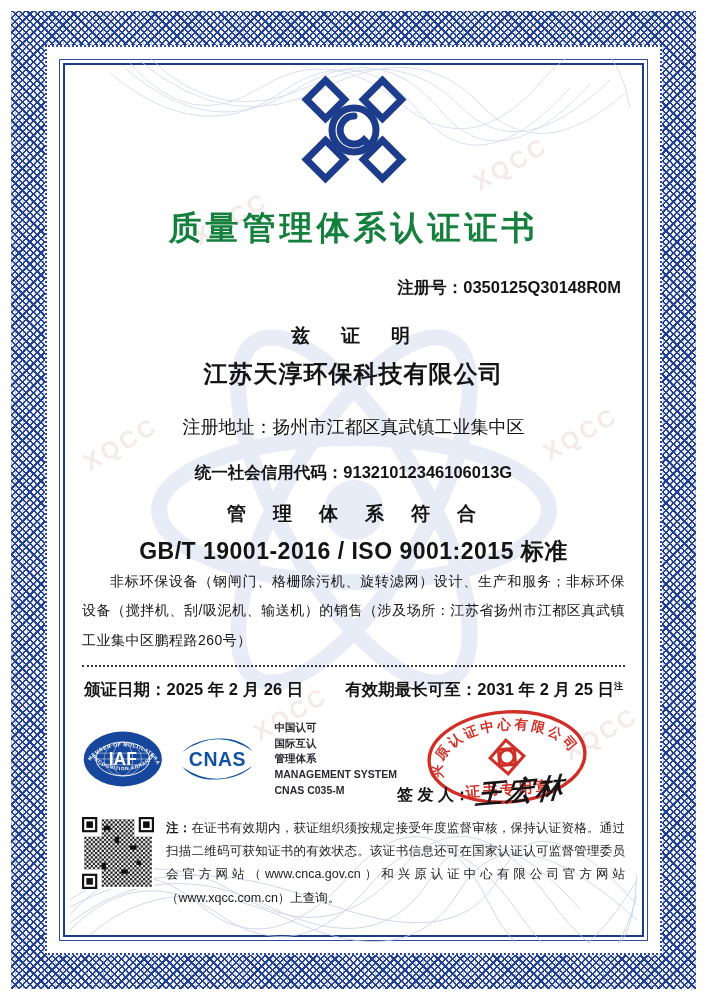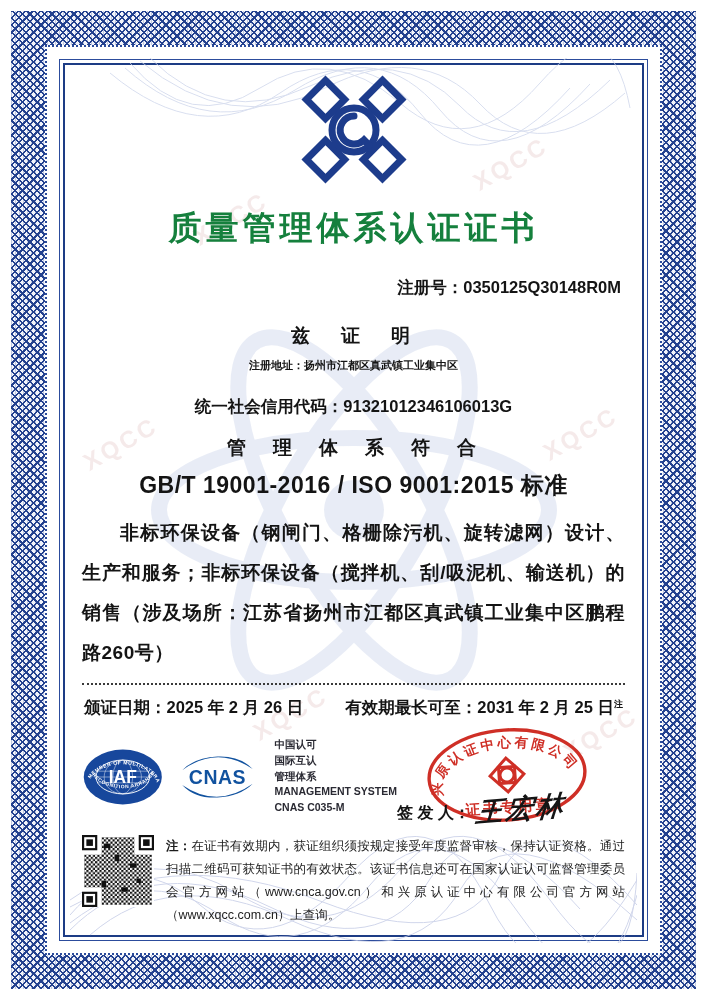--- a/index.html
+++ b/index.html
@@ -35,27 +35,27 @@
   
   .content {
     position:absolute; inset:66px; padding:0 16px; text-align:center;
     color:#141414; overflow:hidden;
   }
   .logo-wrap { margin-top:8px; }
   .title { margin-top:16px; font-size:33px; font-weight:bold; letter-spacing:4px; color:#15803d; }
   .reg-line { margin-top:26px; text-align:right; font-size:16.5px; font-weight:bold; padding-right:4px; }
   .attest { margin-top:24px; font-size:19px; font-weight:bold; letter-spacing:6px; }
   .company { margin-top:9px; font-size:24px; font-weight:bold; letter-spacing:1px; }
-  .addr    { margin-top:9px; font-size:11px; font-weight:bold; }
+  .addr    { margin-top:25px; font-size:18px; font-weight:normal; }
   .credit  { margin-top:23px; font-size:16.5px; font-weight:bold; }
   .conform { margin-top:17px; font-size:19px; font-weight:bold; letter-spacing:4px; }
   .standard{ margin-top:9px; font-size:23px; font-weight:bold; letter-spacing:.5px; }
   .scope-title { margin-top:23px; font-size:18px; font-weight:bold; letter-spacing:2px; }
   .scope-text {
-    margin-top:12px; font-size:19px; font-weight:bold; line-height:2.1;
+    font-size:14px; font-weight:normal; line-height:2.1;
     text-align:justify; text-indent:2em; letter-spacing:.5px;
   }
   .hr-dotted { margin-top:10px; border-top:2px dotted #3a3a3a; }
   .dates { margin-top:12px; display:flex; justify-content:space-between;
            font-size:16.5px; font-weight:bold; padding:0 2px; }
   .dates sup { font-size:9px; }
 
   .logo-row { margin-top:8px; display:flex; align-items:center; text-align:left; height:100px; }
   .cnas-lines { margin-left:18px; font-size:10.5px; line-height:1.5; color:#2a2a33; font-weight:bold; white-space:nowrap; }
   .stamp-zone { position:relative; margin-left:auto; width:228px; height:100px; flex:none; }
@@ -129,20 +129,21 @@
       </svg>
     </div>
 
     <div class="title">质量管理体系认证证书</div>
 
     <div class="reg-line">
       <span>注册号：</span><span>0350125Q30148R0M</span>
     </div>
 
     <div class="attest">兹　证　明</div>
+    <div class="company">江苏天淳环保科技有限公司</div>
     <div class="addr">注册地址：扬州市江都区真武镇工业集中区</div>
     <div class="credit">统一社会信用代码：91321012346106013G</div>
 
     <div class="conform">管　理　体　系　符　合</div>
     <div class="standard">GB/T 19001-2016 / ISO 9001:2015 标准</div>
 
     <div class="scope-text">非标环保设备（钢闸门、格栅除污机、旋转滤网）设计、生产和服务；非标环保设备（搅拌机、刮/吸泥机、输送机）的销售（涉及场所：江苏省扬州市江都区真武镇工业集中区鹏程路260号）</div>
 
     <div class="hr-dotted"></div>
 

